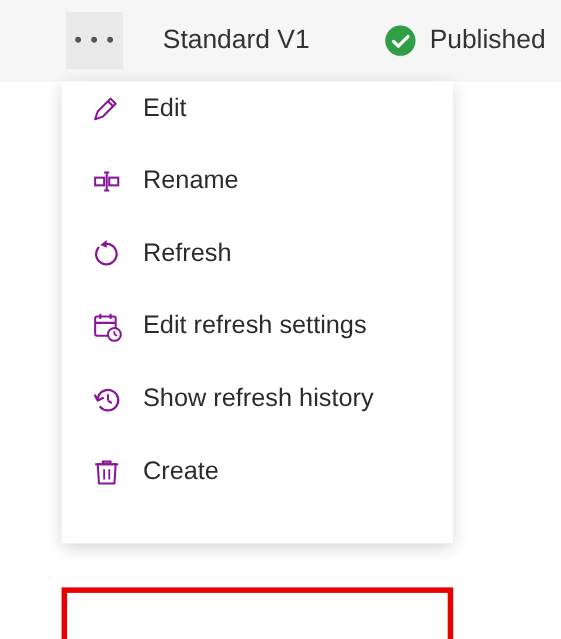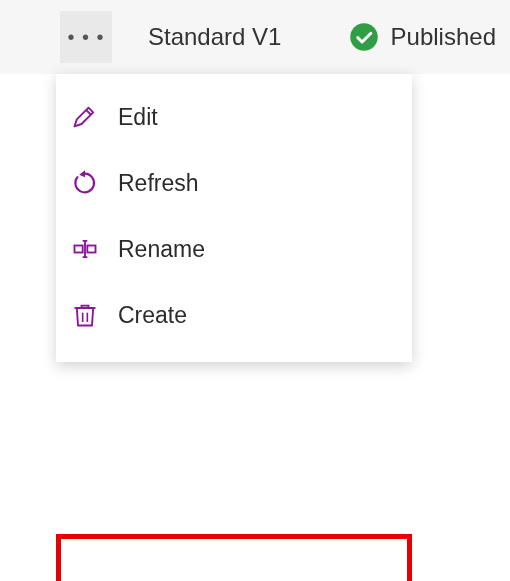--- a/index.html
+++ b/index.html
@@ -60,23 +60,22 @@
       position: absolute;
       left: 56px;
       top: 74px;
       width: 356px;
       background: #fff;
       box-shadow: 0 4px 14px rgba(0,0,0,0.18);
       padding: 10px 0 14px 0;
     }
     .menu-item {
       display: flex;
-      align-items: center;
       height: 66px;
-      padding: 0 14px;
+      padding: 0 26px;
       cursor: pointer;
     }
     .menu-icon {
       width: 30px;
       height: 30px;
       flex: 0 0 30px;
       display: flex;
       align-items: center;
       justify-content: center;
     }
@@ -124,40 +123,65 @@
         <path d="M3 20 L5 14 L15 4 L19 8 L9 18 L3 20 Z" fill="none" stroke="#881798" stroke-width="1.6" stroke-linejoin="round"></path>
         <line x1="13" y1="6" x2="17" y2="10" stroke="#881798" stroke-width="1.6"></line>
       </svg>
     </span>
     <span class="menu-label">Edit</span>
   </div>
 
   <div class="menu-item">
     <span class="menu-icon">
       <svg viewBox="0 0 24 24" width="28" height="28">
+        <rect x="3" y="9" width="7" height="6" fill="none" stroke="#881798" stroke-width="1.6"></rect>
+        <rect x="14" y="9" width="7" height="6" fill="none" stroke="#881798" stroke-width="1.6"></rect>
+        <line x1="12" y1="5" x2="12" y2="19" stroke="#881798" stroke-width="1.6"></line>
+        <path d="M10 5 L14 5 M10 19 L14 19" stroke="#881798" stroke-width="1.6"></path>
+      </svg>
+    </span>
+    <span class="menu-label">Rename</span>
+  </div>
+
+  <div class="menu-item">
+    <span class="menu-icon">
+      <svg viewBox="0 0 24 24" width="28" height="28">
         <path d="M12 4 A8 8 0 1 1 5.5 7" fill="none" stroke="#881798" stroke-width="1.8" stroke-linecap="round"></path>
         <path d="M12 1 L12 7 L7 5 Z" fill="#881798"></path>
       </svg>
     </span>
     <span class="menu-label">Refresh</span>
   </div>
 
   <div class="menu-item">
     <span class="menu-icon">
       <svg viewBox="0 0 24 24" width="28" height="28">
-        <rect x="3" y="9" width="7" height="6" fill="none" stroke="#881798" stroke-width="1.6"></rect>
-        <rect x="14" y="9" width="7" height="6" fill="none" stroke="#881798" stroke-width="1.6"></rect>
-        <line x1="12" y1="5" x2="12" y2="19" stroke="#881798" stroke-width="1.6"></line>
-        <path d="M10 5 L14 5 M10 19 L14 19" stroke="#881798" stroke-width="1.6"></path>
+        <rect x="3" y="4" width="16" height="15" rx="1.5" fill="none" stroke="#881798" stroke-width="1.6"></rect>
+        <line x1="3" y1="9" x2="19" y2="9" stroke="#881798" stroke-width="1.6"></line>
+        <line x1="7" y1="2" x2="7" y2="6" stroke="#881798" stroke-width="1.6"></line>
+        <line x1="15" y1="2" x2="15" y2="6" stroke="#881798" stroke-width="1.6"></line>
+        <circle cx="18" cy="18" r="5" fill="#fff" stroke="#881798" stroke-width="1.6"></circle>
+        <line x1="18" y1="15.5" x2="18" y2="18" stroke="#881798" stroke-width="1.4"></line>
+        <line x1="18" y1="18" x2="20" y2="19" stroke="#881798" stroke-width="1.4"></line>
       </svg>
     </span>
-    <span class="menu-label">Rename</span>
+    <span class="menu-label">Edit refresh settings</span>
   </div>
 
-
+  <div class="menu-item">
+    <span class="menu-icon">
+      <svg viewBox="0 0 24 24" width="28" height="28">
+        <path d="M5 12 A8 8 0 1 1 7 18" fill="none" stroke="#881798" stroke-width="1.8" stroke-linecap="round"></path>
+        <path d="M3 9 L5 13 L9 11" fill="none" stroke="#881798" stroke-width="1.8" stroke-linecap="round" stroke-linejoin="round"></path>
+        <line x1="13" y1="8" x2="13" y2="13" stroke="#881798" stroke-width="1.6"></line>
+        <line x1="13" y1="13" x2="16" y2="15" stroke="#881798" stroke-width="1.6"></line>
+      </svg>
+    </span>
+    <span class="menu-label">Show refresh history</span>
+  </div>
 
   <div class="menu-item">
     <span class="menu-icon">
       <svg viewBox="0 0 24 24" width="28" height="28">
         <path d="M5 6 L19 6 L18 21 L6 21 Z" fill="none" stroke="#881798" stroke-width="1.6" stroke-linejoin="round"></path>
         <line x1="3" y1="6" x2="21" y2="6" stroke="#881798" stroke-width="1.6"></line>
         <path d="M9 6 L9 4 L15 4 L15 6" fill="none" stroke="#881798" stroke-width="1.6"></path>
         <line x1="10" y1="10" x2="10" y2="18" stroke="#881798" stroke-width="1.4"></line>
         <line x1="14" y1="10" x2="14" y2="18" stroke="#881798" stroke-width="1.4"></line>
       </svg>

